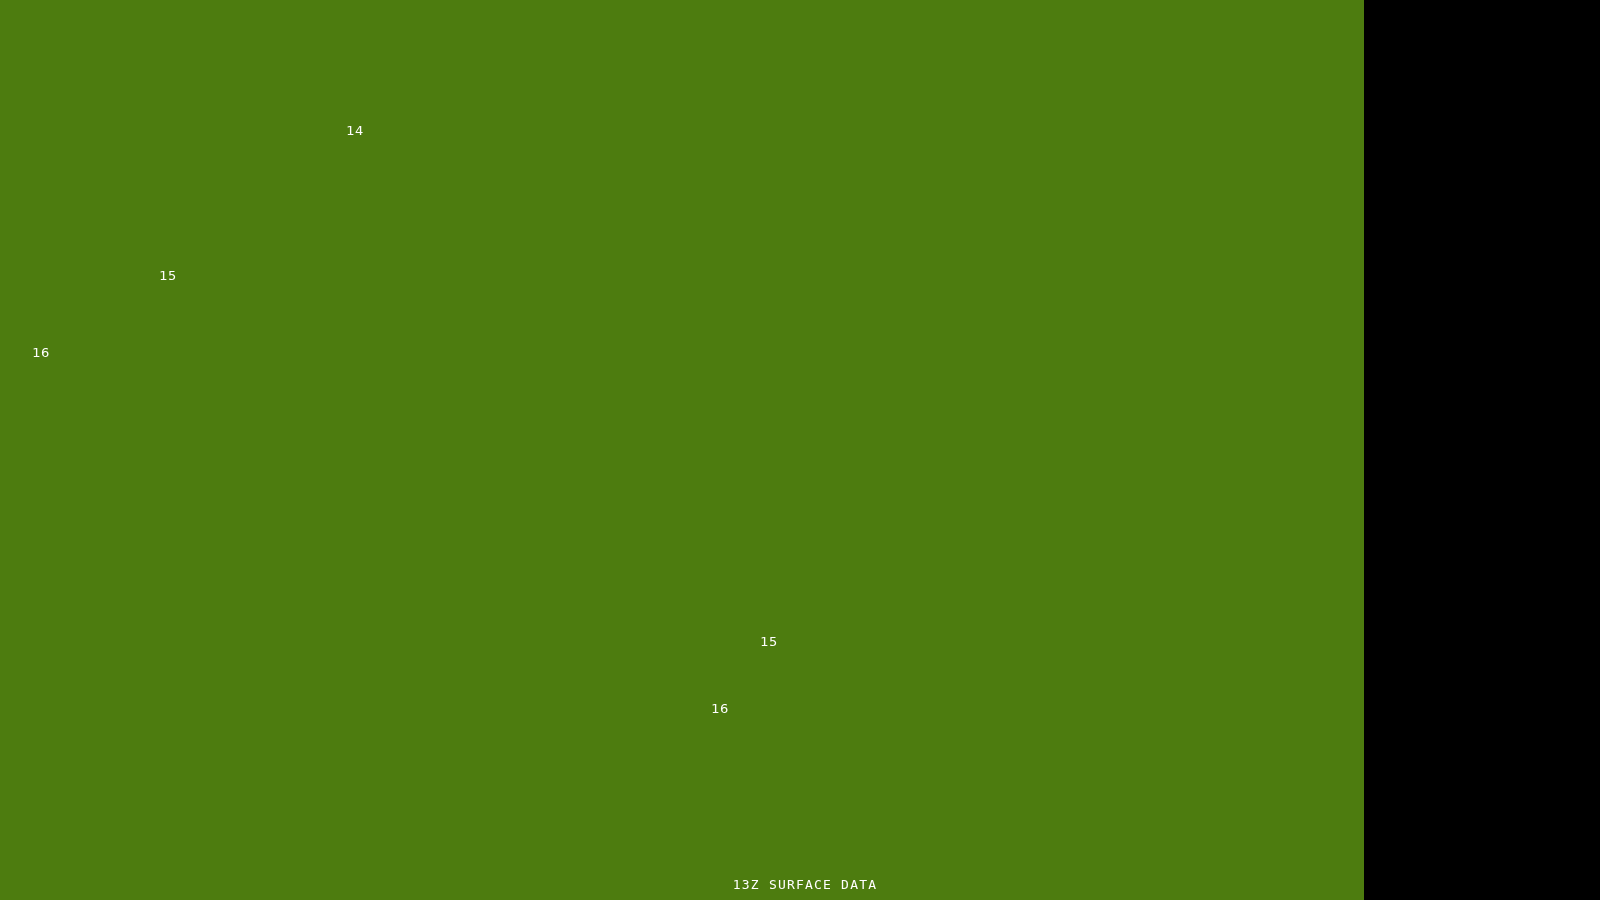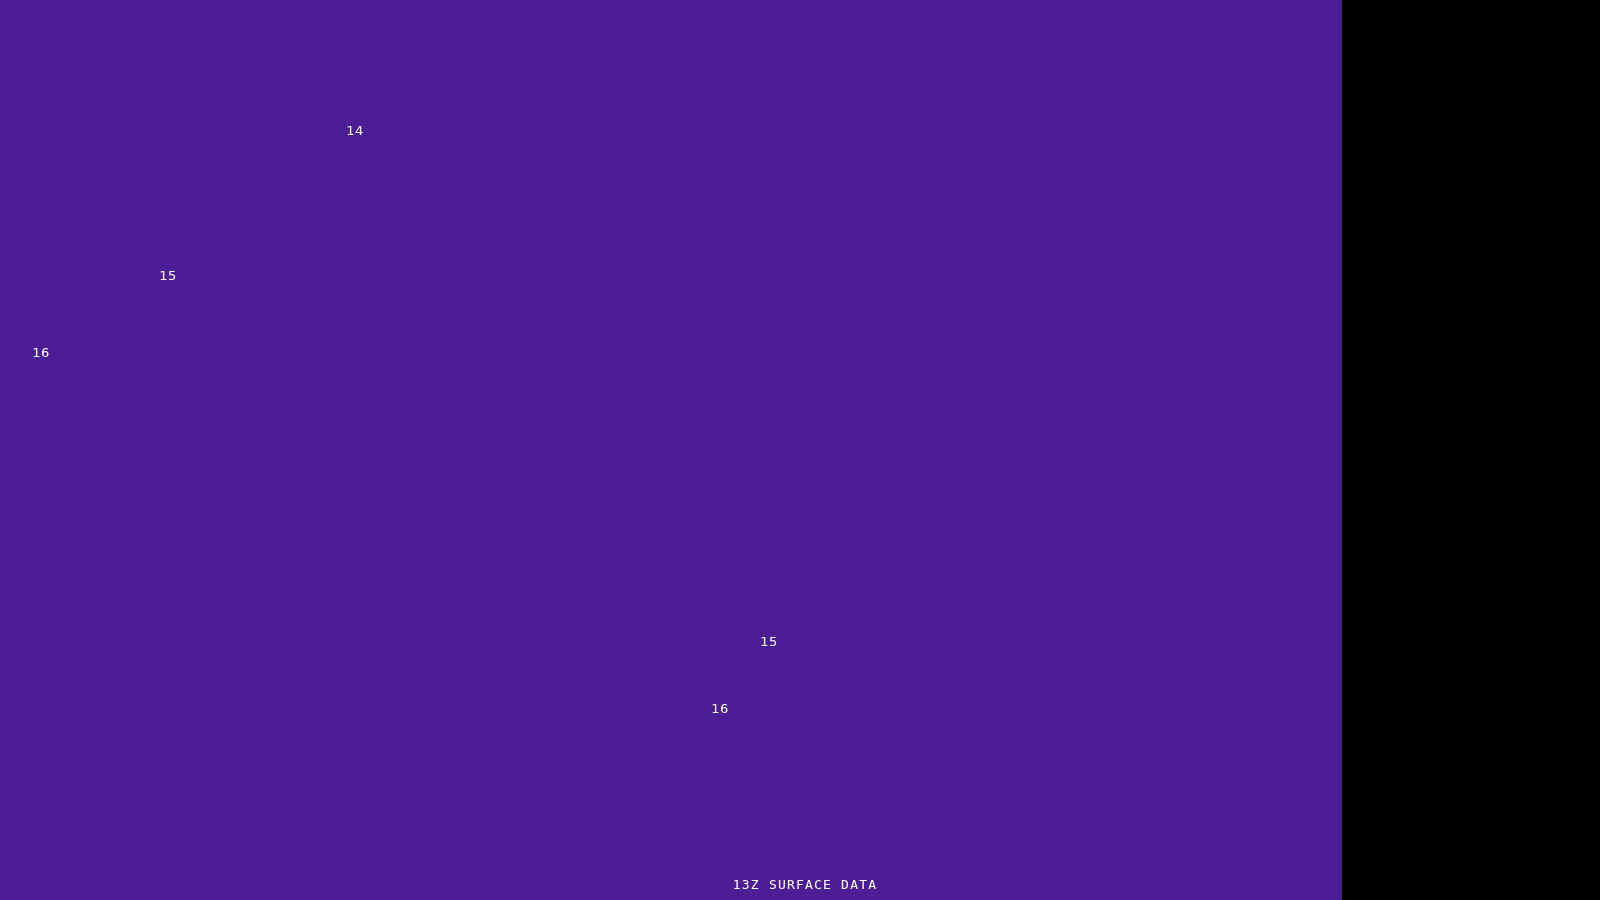--- a/index.html
+++ b/index.html
@@ -13,21 +13,22 @@
     position: relative;
     overflow: hidden;
     font-family: "DejaVu Sans", sans-serif;
   }
   #canvas {
     position: absolute;
     left: 0;
     top: 0;
     width: 1342px;
     height: 900px;
-    background: #4c1d95;
+    background: #4d7c0f;
+    padding-left: 22px;
   }
   .contour-label {
     position: absolute;
     color: #ffffff;
     font-family: "DejaVu Sans", sans-serif;
     font-size: 13px;
     line-height: 13px;
     letter-spacing: 0.5px;
     white-space: nowrap;
     transform: translate(-50%, -50%);

